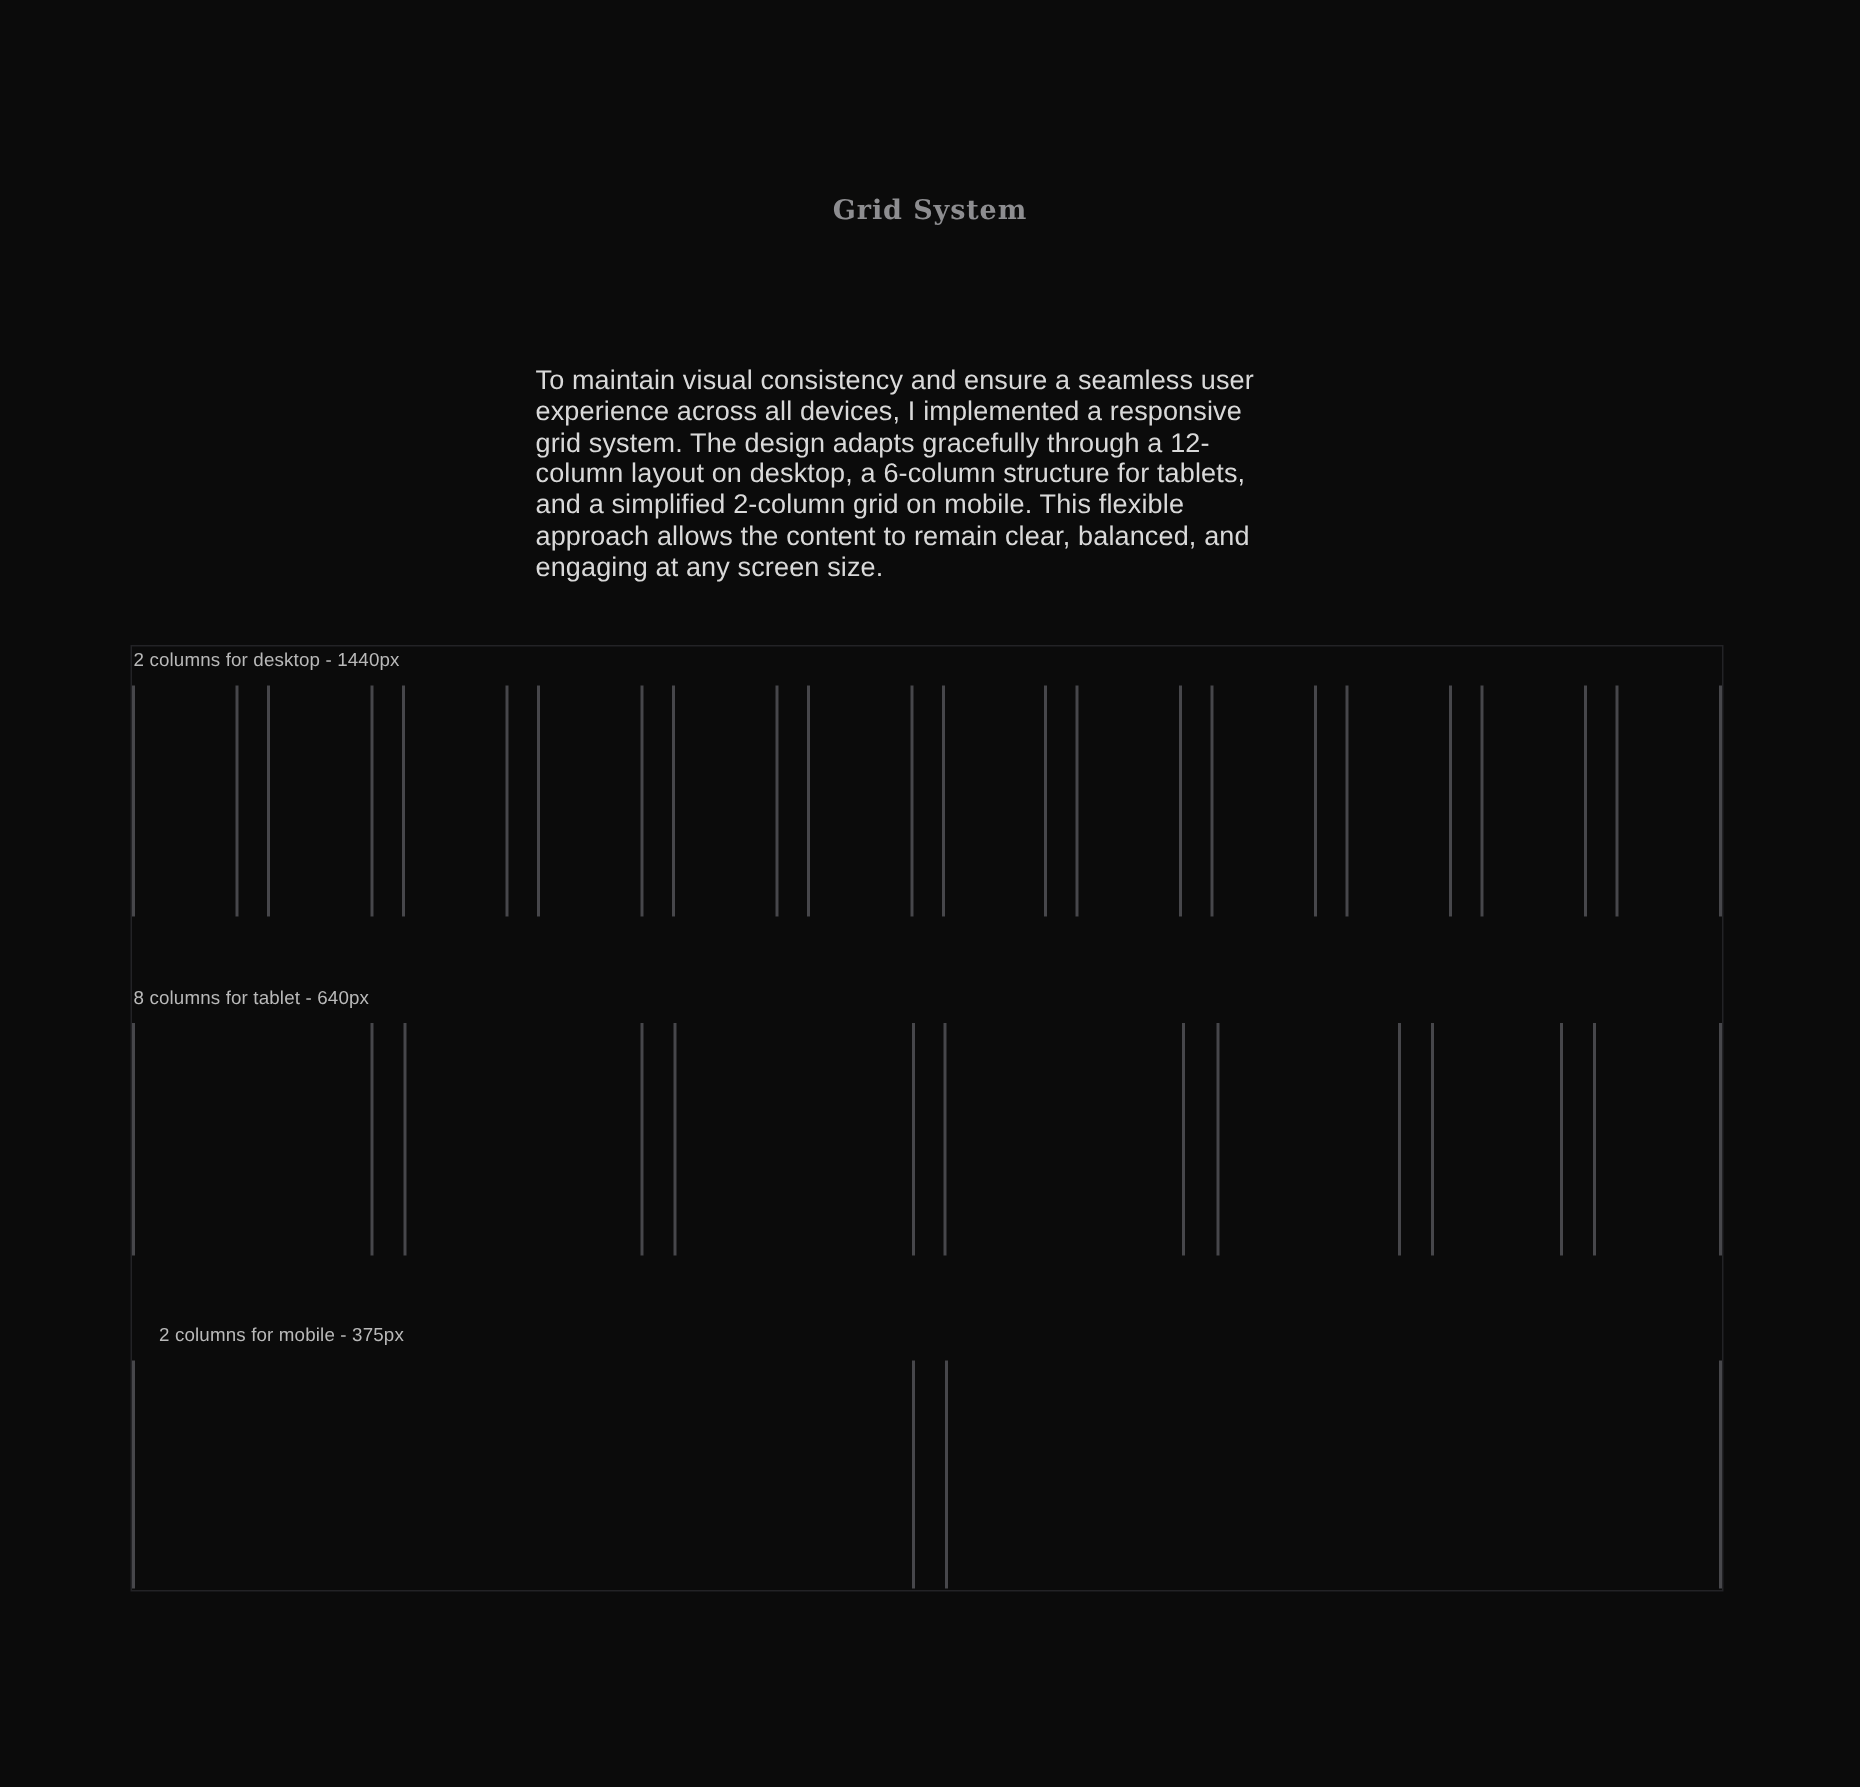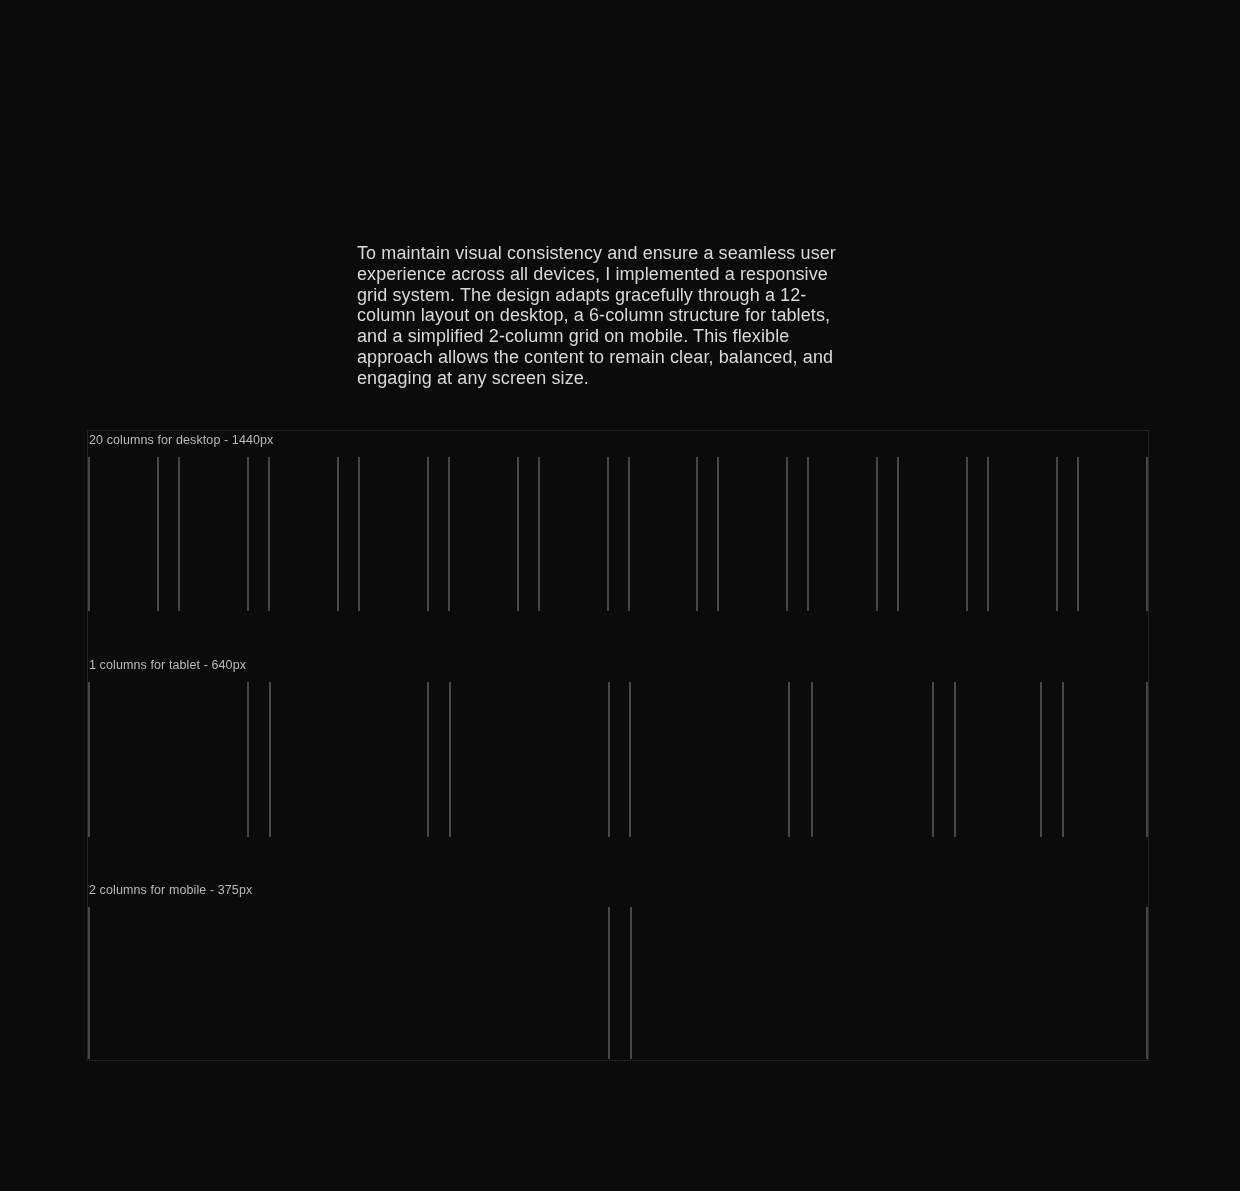--- a/index.html
+++ b/index.html
@@ -73,50 +73,51 @@
     top: 0;
     height: 100%;
     box-sizing: border-box;
     border-left: 2px solid var(--line, #47474b);
     border-right: 2px solid var(--line, #47474b);
   }
   .sec-desktop .grid-label { top: 2px; }
   .sec-desktop .grid-track { top: 26px; height: 154px; }
   .sec-tablet  .grid-label { top: 227px; }
   .sec-tablet  .grid-track { top: 251px; height: 155px; }
-  .sec-mobile  .grid-label { top: 452px; }
+  .sec-mobile  .grid-label { top: 452px; margin-left: 17px; }
   .sec-mobile  .grid-track { top: 476px; height: 152px; }
 </style>
 </head>
 <body>
 
 <div class="stage">
+  <h1 class="page-title">Grid System</h1>
 
   <p class="intro">To maintain visual consistency and ensure a seamless user experience across all devices, I implemented a responsive grid system. The design adapts gracefully through a 12-column layout on desktop, a 6-column structure for tablets, and a simplified 2-column grid on mobile. This flexible approach allows the content to remain clear, balanced, and engaging at any screen size.</p>
 
   <div class="grid-box" id="grid-box">
       <div class="grid-section sec-desktop">
-        <div class="grid-label">20 columns for desktop - 1440px</div>
+        <div class="grid-label">2 columns for desktop - 1440px</div>
         <div class="grid-track">
           <div class="grid-col" style="left: 0%; width: 6.69%;"></div>
           <div class="grid-col" style="left: 8.48%; width: 6.7%;"></div>
           <div class="grid-col" style="left: 16.97%; width: 6.69%;"></div>
           <div class="grid-col" style="left: 25.45%; width: 6.69%;"></div>
           <div class="grid-col" style="left: 33.93%; width: 6.7%;"></div>
           <div class="grid-col" style="left: 42.42%; width: 6.69%;"></div>
           <div class="grid-col" style="left: 50.9%; width: 6.69%;"></div>
           <div class="grid-col" style="left: 59.38%; width: 6.7%;"></div>
           <div class="grid-col" style="left: 67.87%; width: 6.69%;"></div>
           <div class="grid-col" style="left: 76.35%; width: 6.69%;"></div>
           <div class="grid-col" style="left: 84.83%; width: 6.7%;"></div>
           <div class="grid-col" style="left: 93.31%; width: 6.69%;"></div>
         </div>
       </div>
       <div class="grid-section sec-tablet">
-        <div class="grid-label">1 columns for tablet - 640px</div>
+        <div class="grid-label">8 columns for tablet - 640px</div>
         <div class="grid-track">
           <div class="grid-col" style="left: 0%; width: 15.16%;"></div>
           <div class="grid-col" style="left: 17.04%; width: 15.16%;"></div>
           <div class="grid-col" style="left: 34.09%; width: 15.16%;"></div>
           <div class="grid-col" style="left: 51.04%; width: 15.16%;"></div>
           <div class="grid-col" style="left: 68.17%; width: 11.68%;"></div>
           <div class="grid-col" style="left: 81.73%; width: 8.29%;"></div>
           <div class="grid-col" style="left: 91.9%; width: 8.1%;"></div>
         </div>
       </div>

